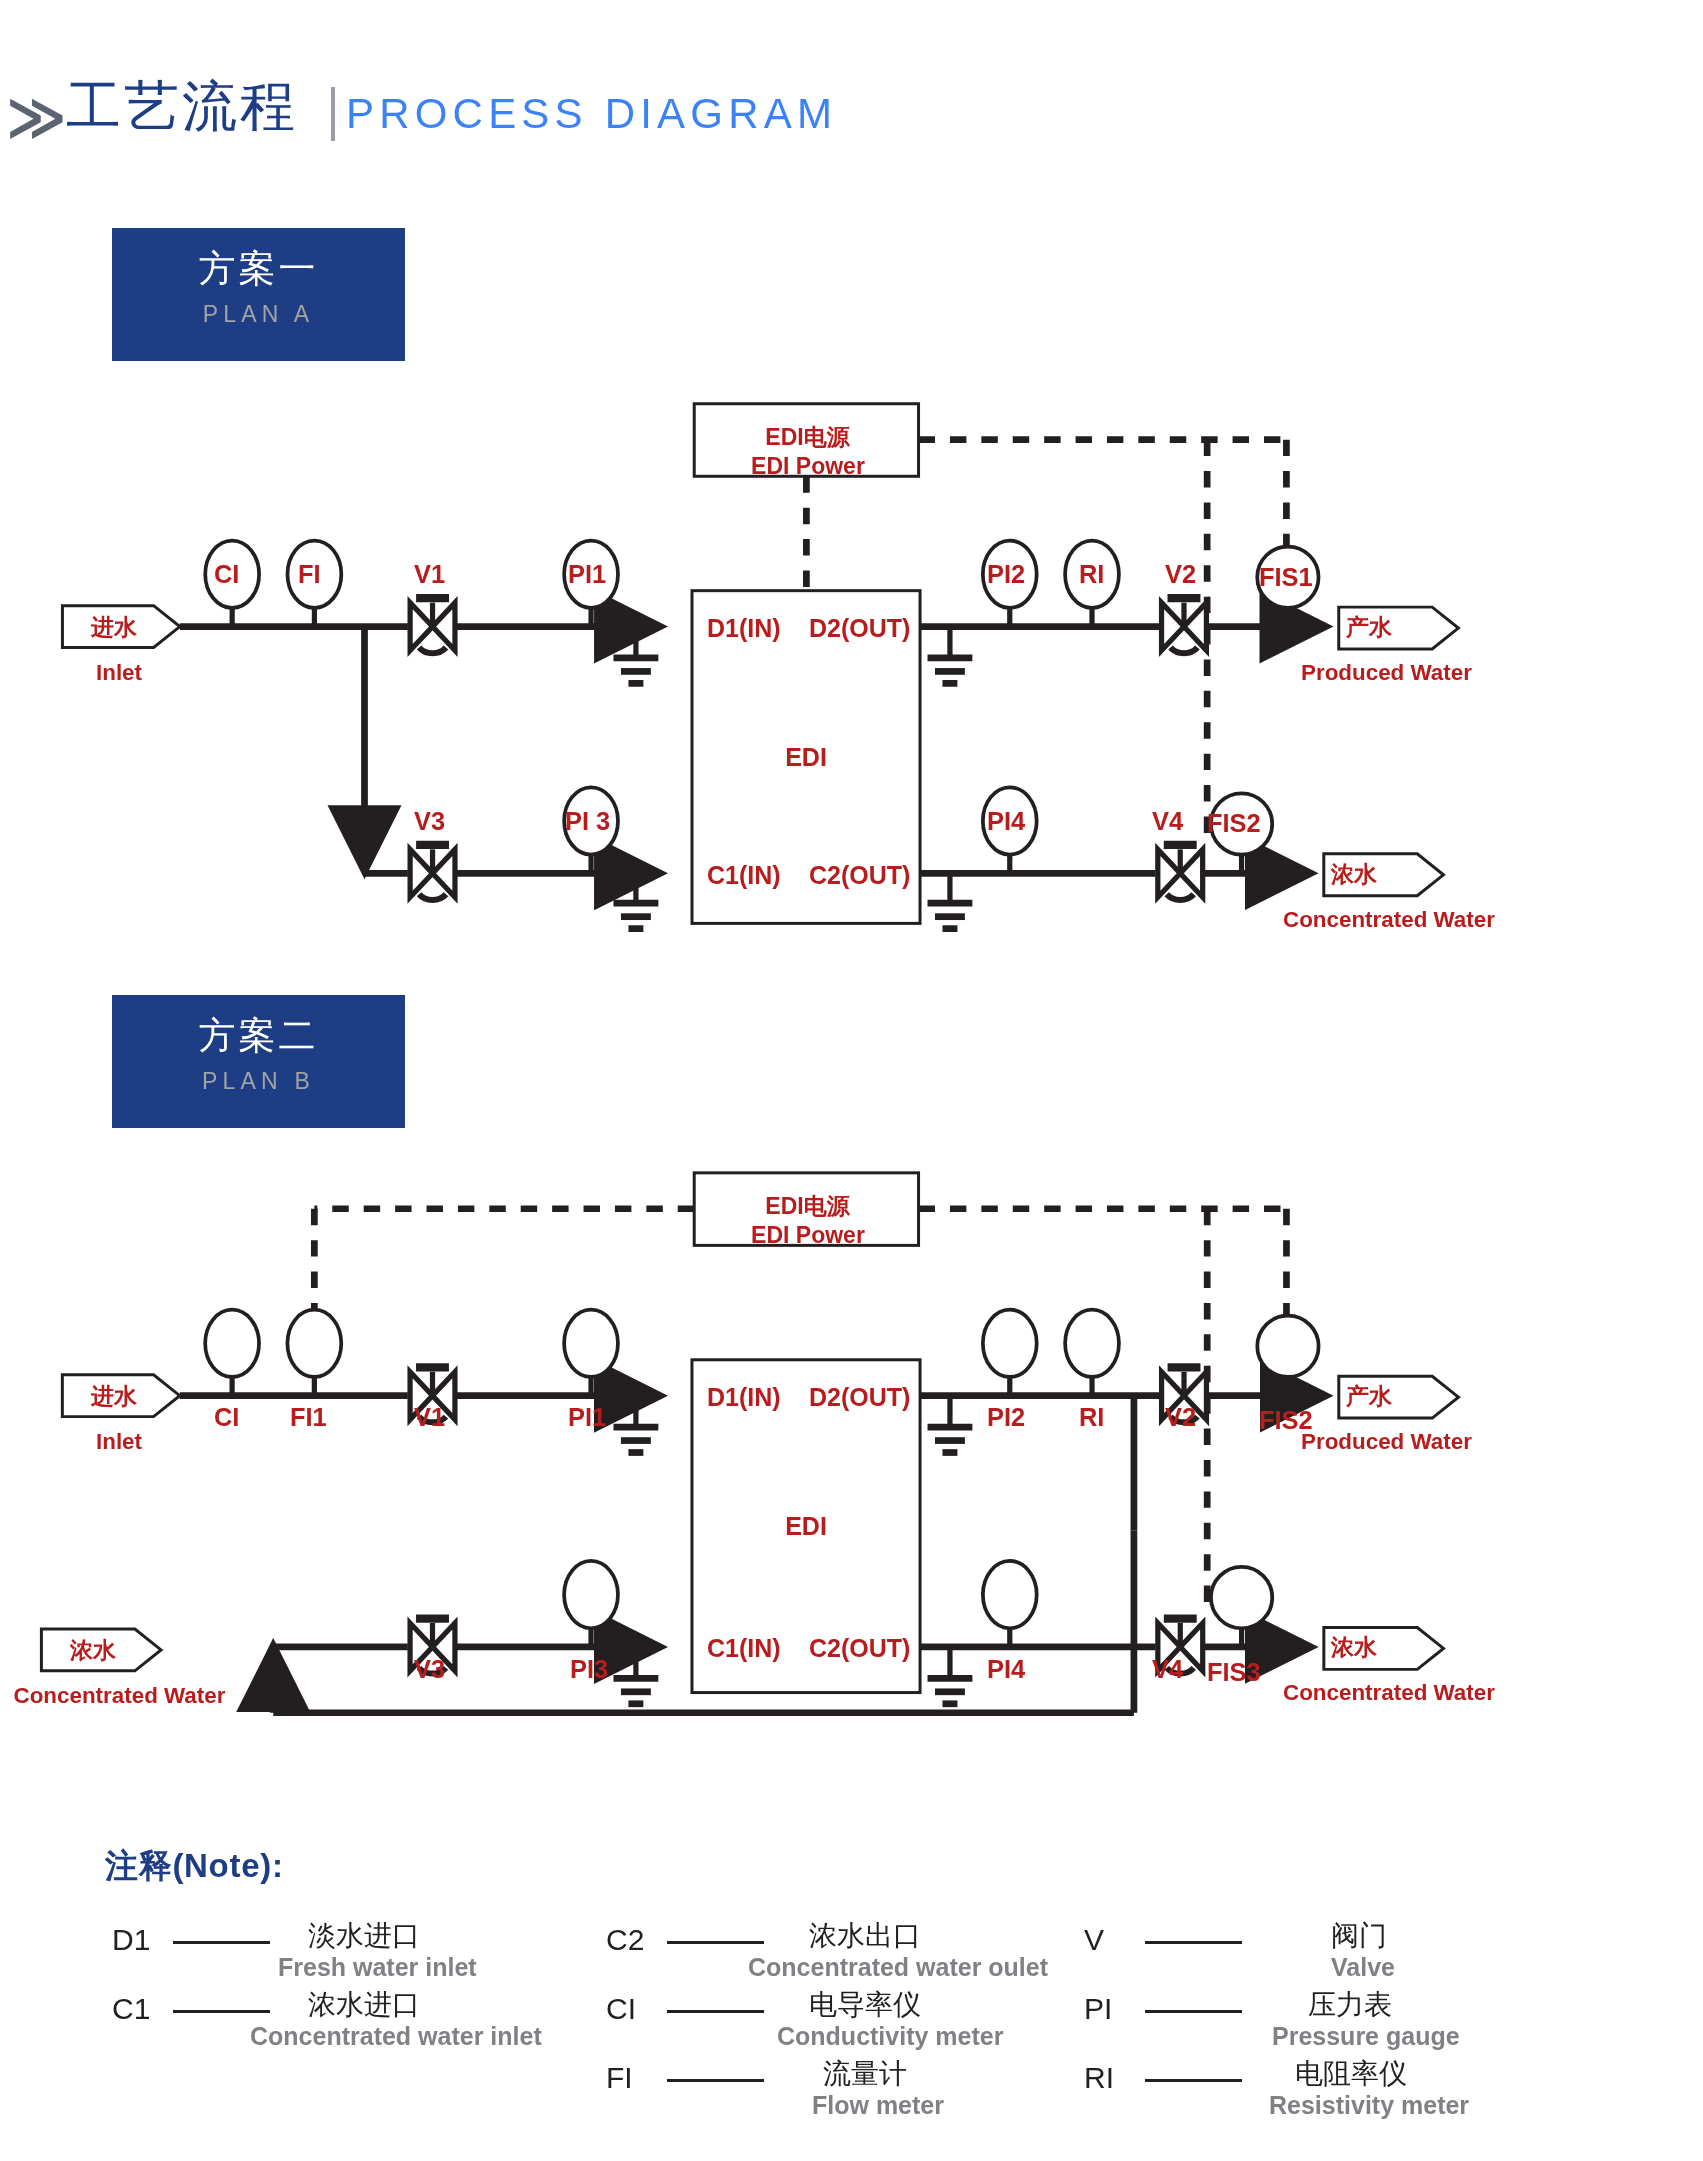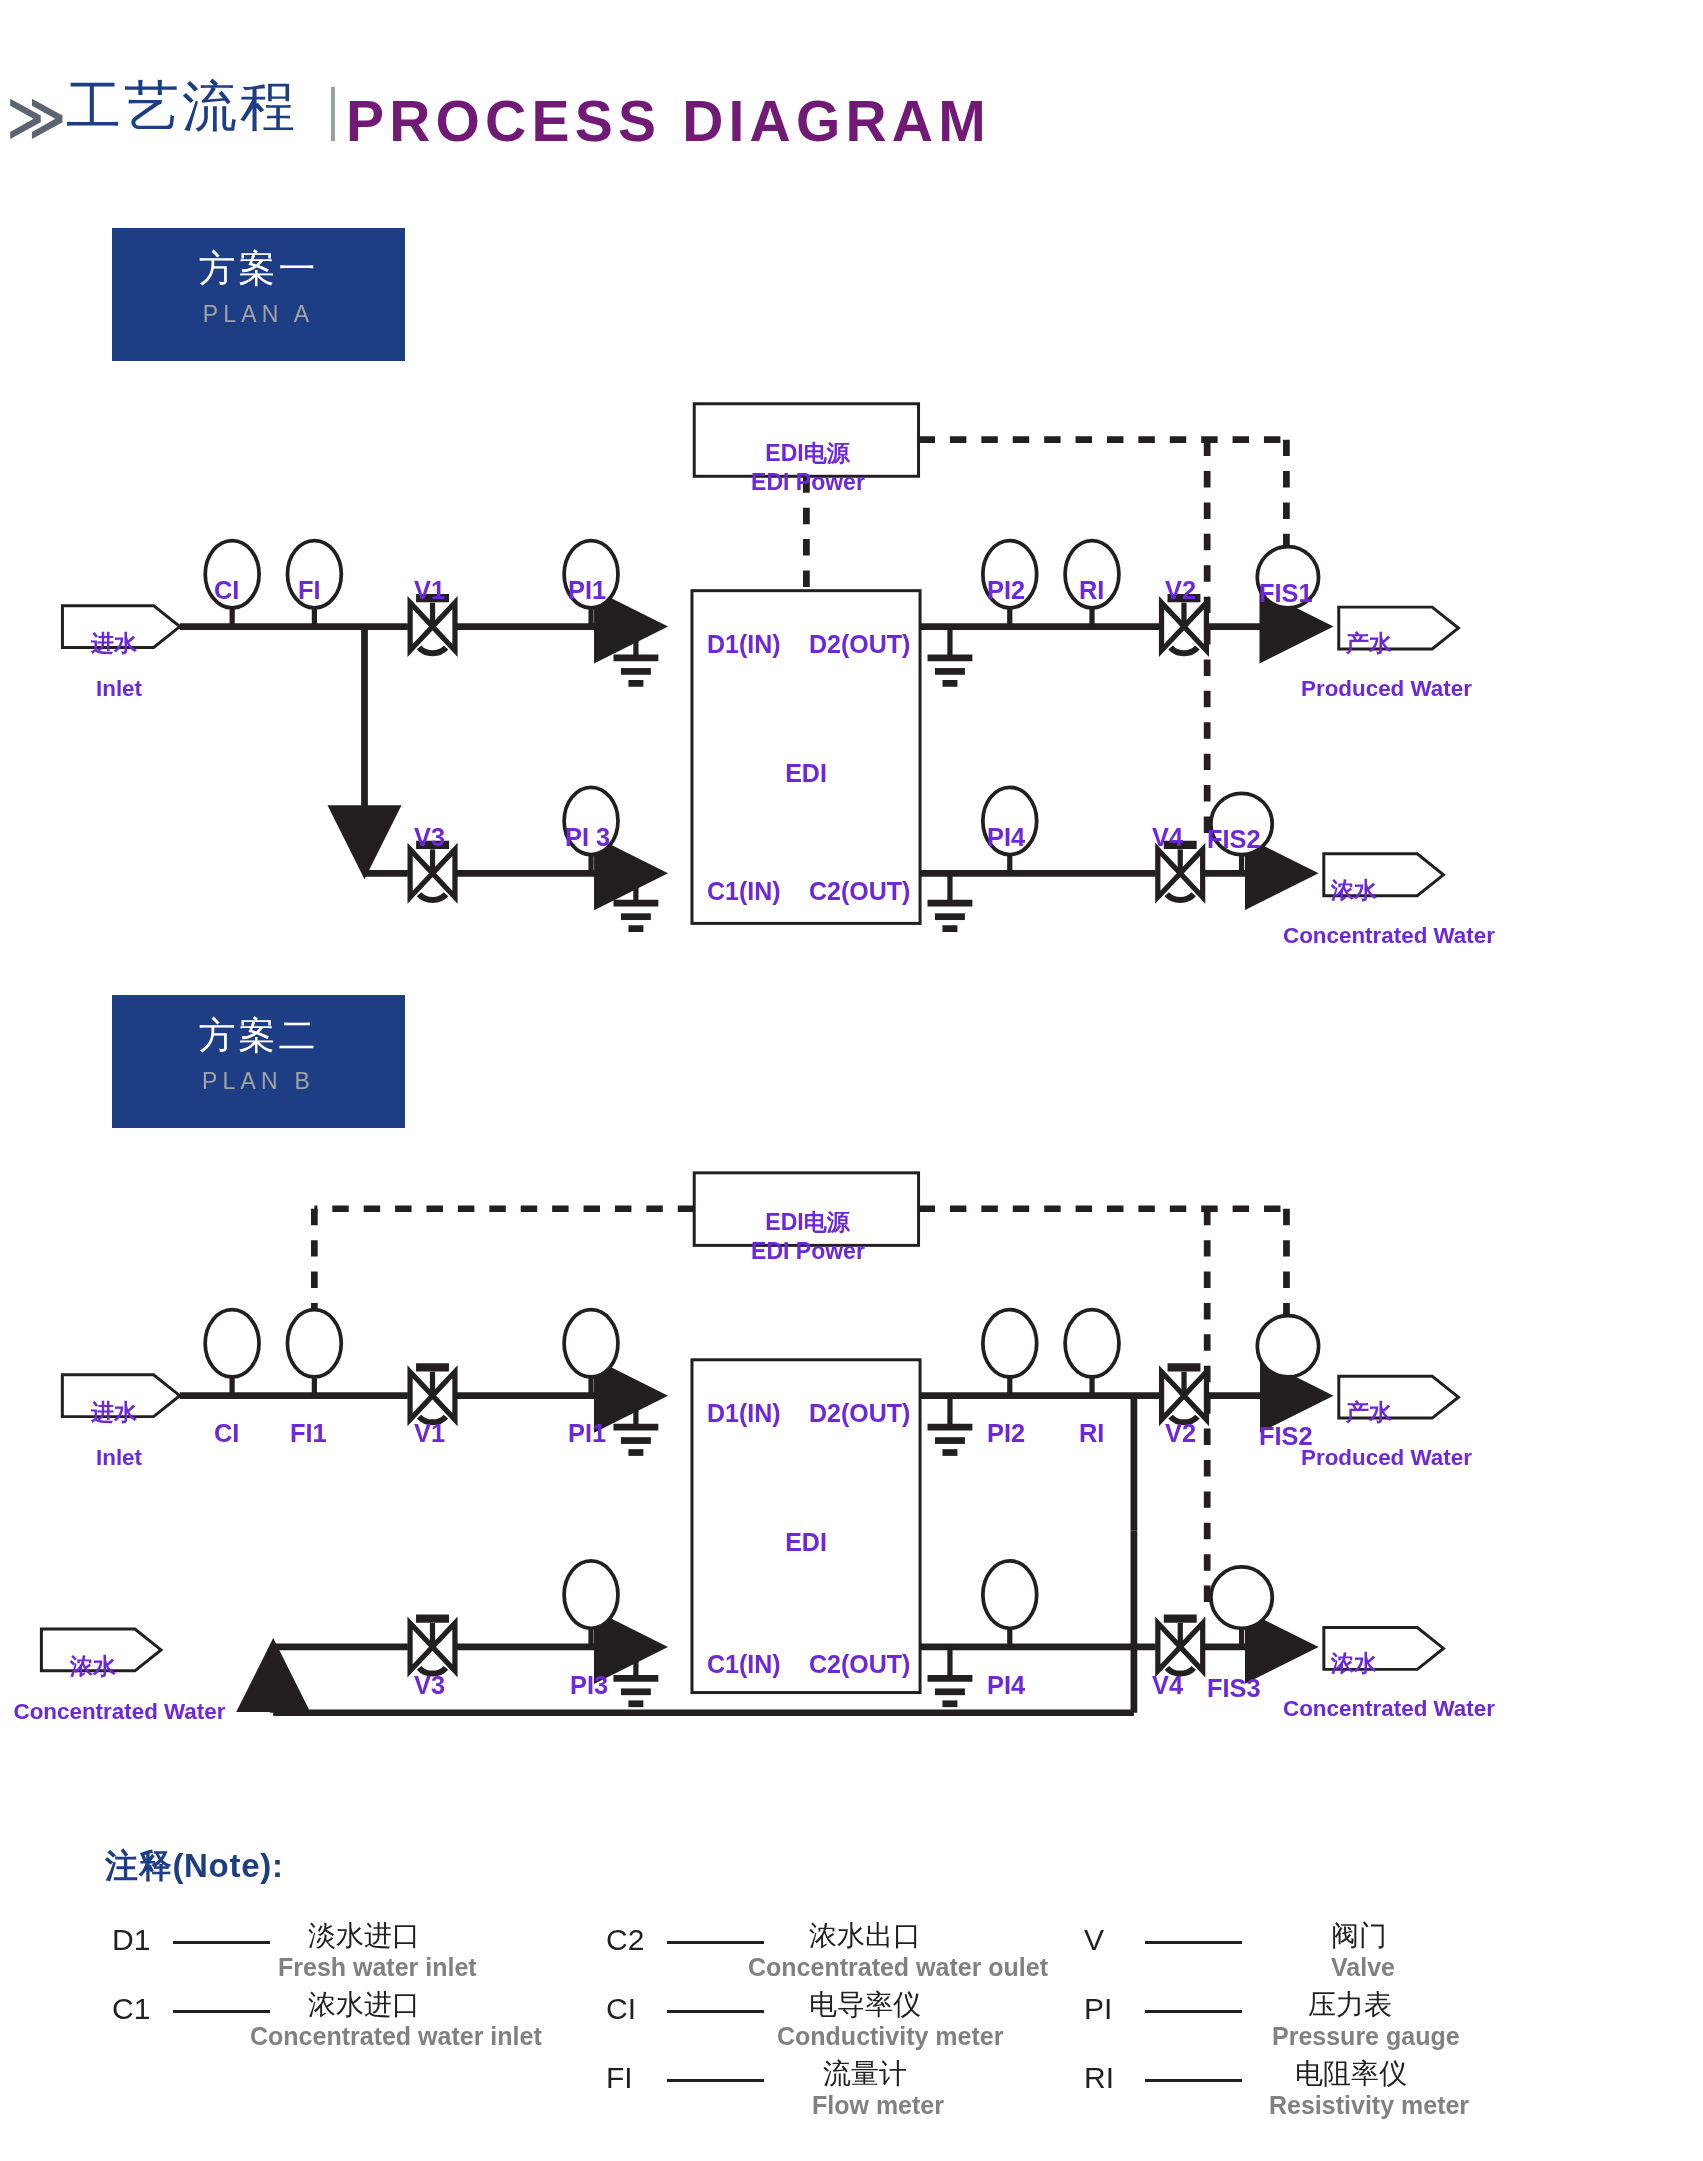--- a/index.html
+++ b/index.html
@@ -10,32 +10,32 @@
   }
   .abs{position:absolute;}
 
   
   #header{left:0;top:100;width:1704px;height:90px;}
   .chev{position:absolute;left:6px;top:88px;font-size:58px;color:#5b6470;
         font-weight:700;line-height:1;letter-spacing:-7.5px;}
   .title-cn{position:absolute;left:66px;top:79px;font-size:55px;color:#1d3d85;
         font-weight:400;letter-spacing:3px;line-height:1;}
   .title-bar{position:absolute;left:331px;top:87px;width:3.7px;height:54px;background:#9a9fa6;}
-  .title-en{position:absolute;left:346px;top:93px;font-size:57px;color:#701a75;
-        font-weight:700;letter-spacing:5.2px;line-height:1;}
+  .title-en{position:absolute;left:346px;top:93px;font-size:42px;color:#3b82f6;
+        font-weight:400;letter-spacing:5.2px;line-height:1;}
 
   
   .plan-badge{background:#1d3d85;width:293px;height:133px;}
   .plan-cn{position:absolute;left:0;top:22.4px;width:293px;text-align:center;
         font-size:37px;color:#ffffff;letter-spacing:3px;line-height:1;}
   .plan-en{position:absolute;left:0;top:75px;width:293px;text-align:center;
         font-size:23px;color:#a3a3a3;letter-spacing:5.2px;line-height:1;}
 
   
-  .lbl{position:absolute;color:#6d28d9;font-weight:700;line-height:1;white-space:nowrap;margin-top:16px;}
+  .lbl{position:absolute;color:#b91c1c;font-weight:700;line-height:1;white-space:nowrap;}
   .lbl-tag{font-size:25.4px;}
   .lbl-port{font-size:25px;}
   .lbl-cn{font-size:23px;}
   .lbl-en{font-size:22.4px;font-weight:700;text-align:center;}
   .lbl-edi{font-size:25px;}
 
   
   #note-title{position:absolute;left:105px;top:1849px;font-size:33px;
         color:#1d3d85;font-weight:700;letter-spacing:0.7px;line-height:1;}
   .note-col{position:absolute;top:1922px;}

